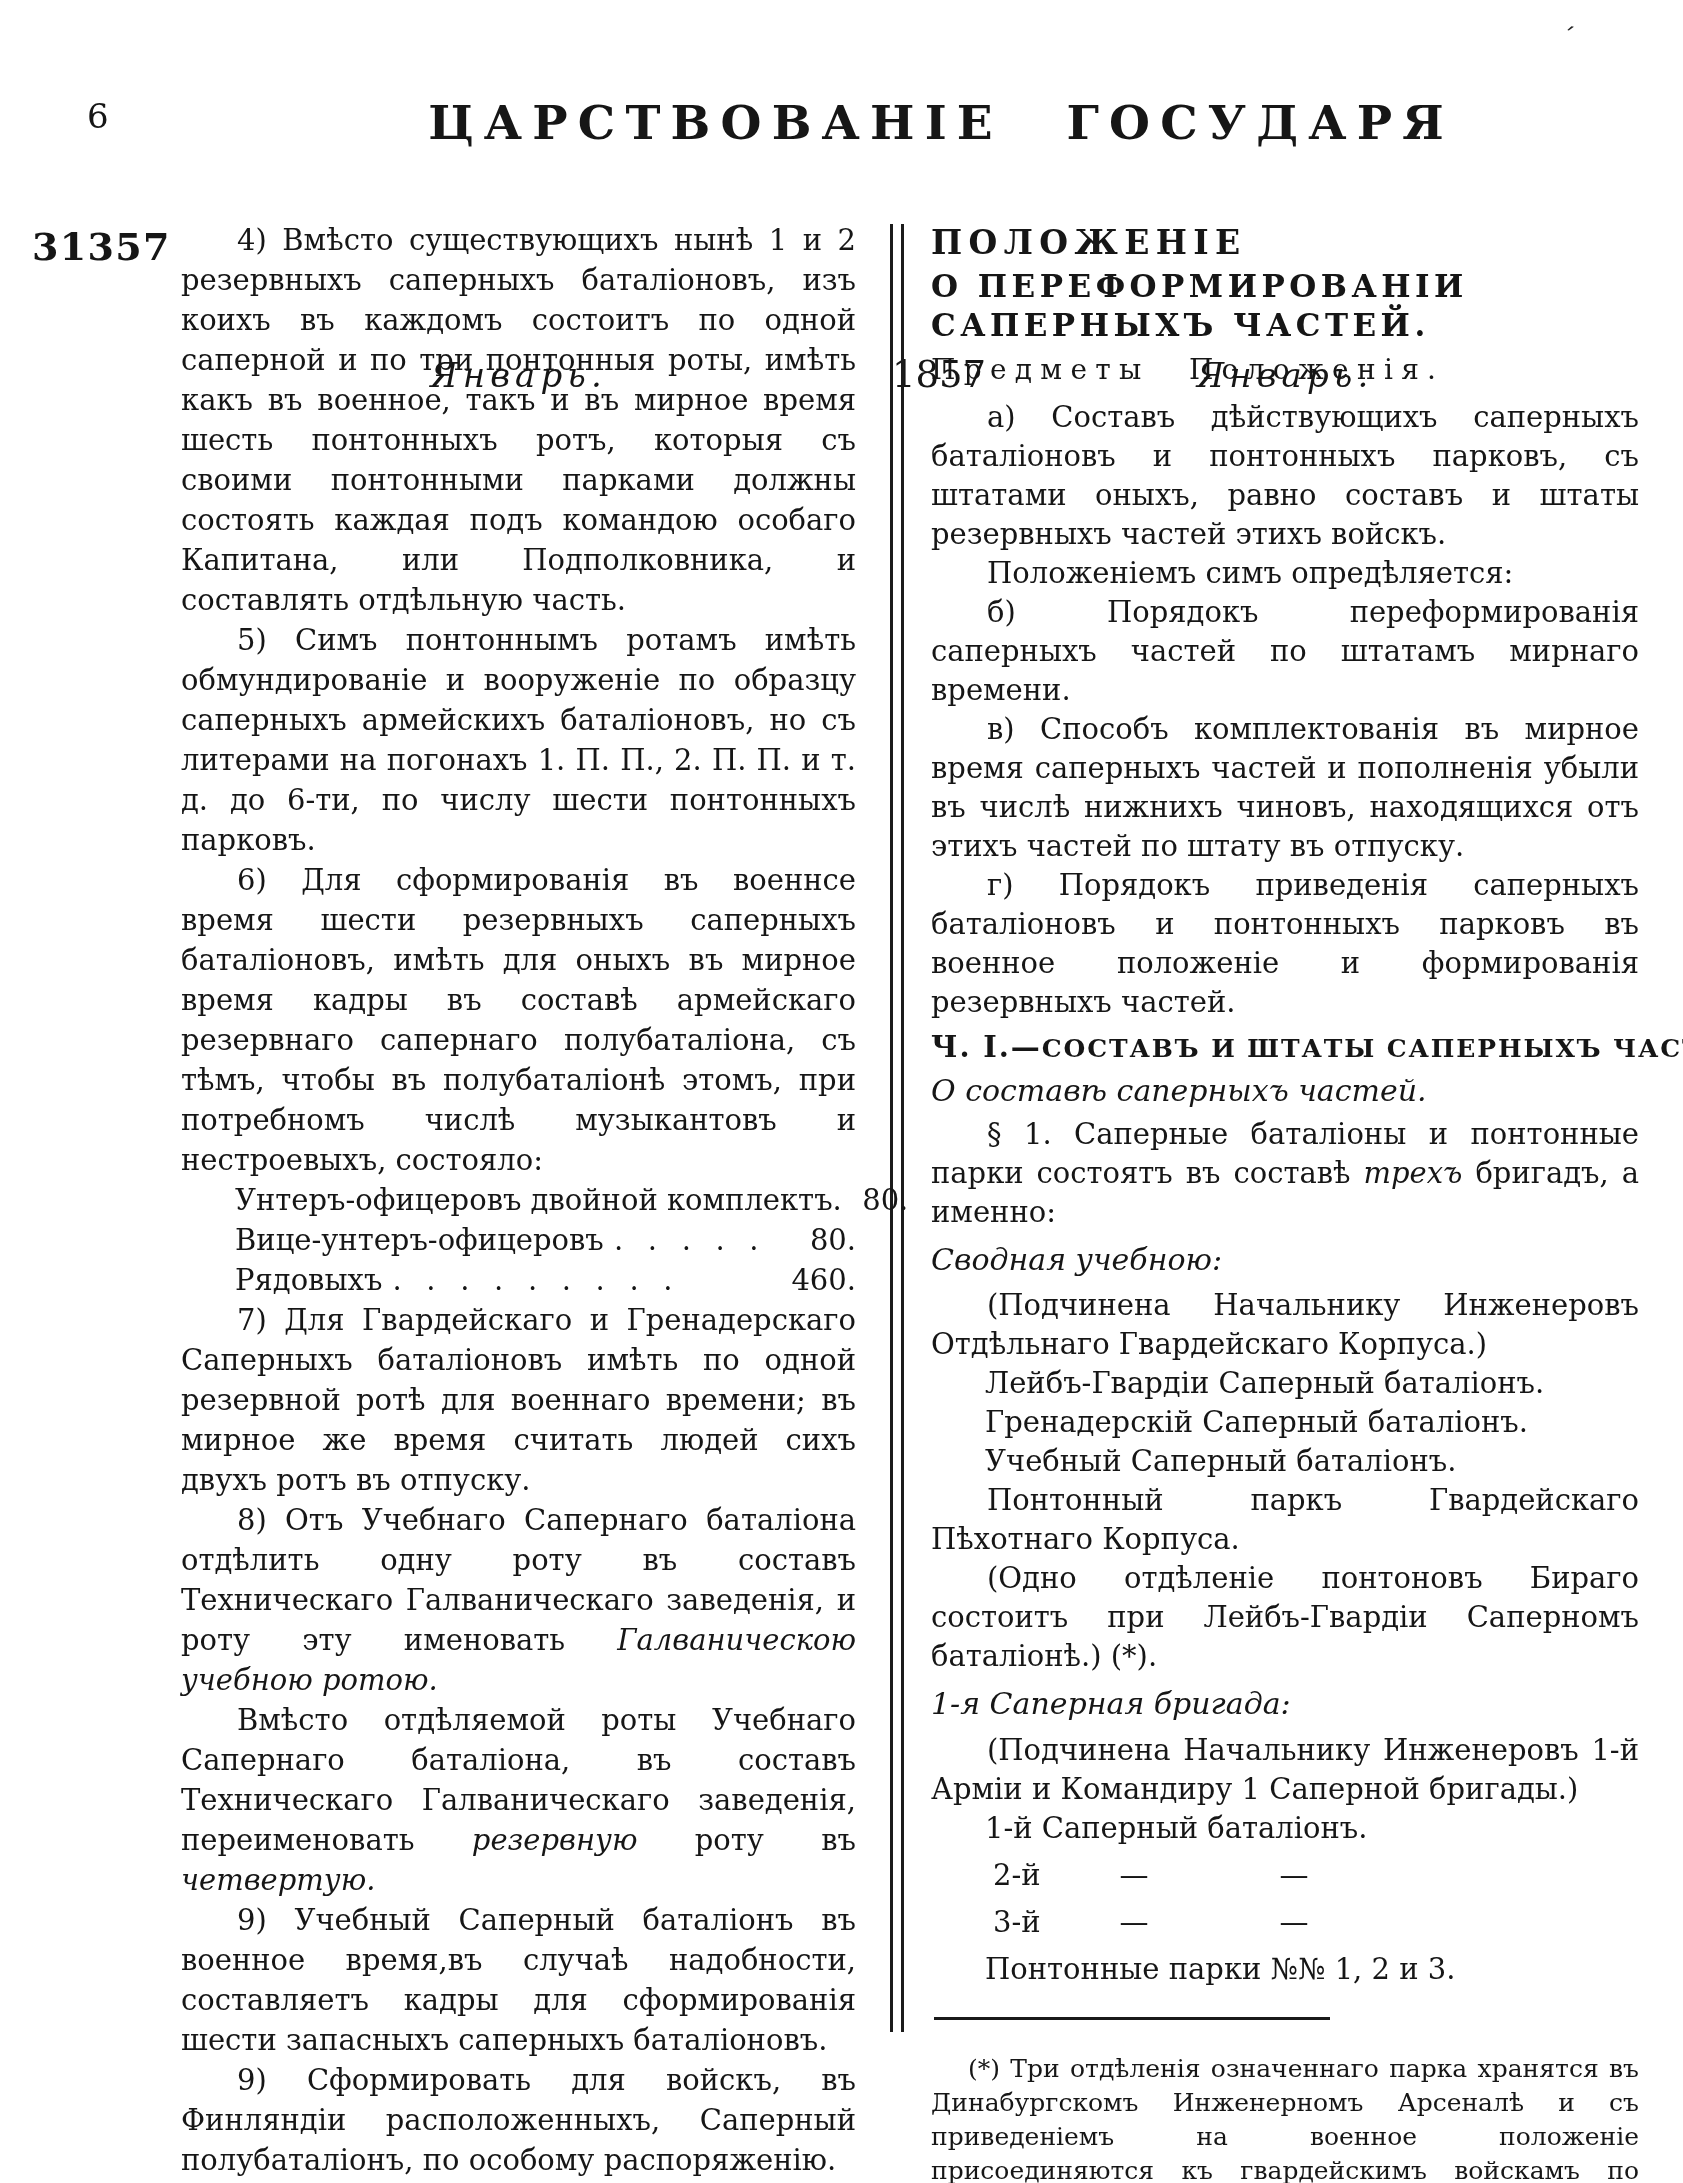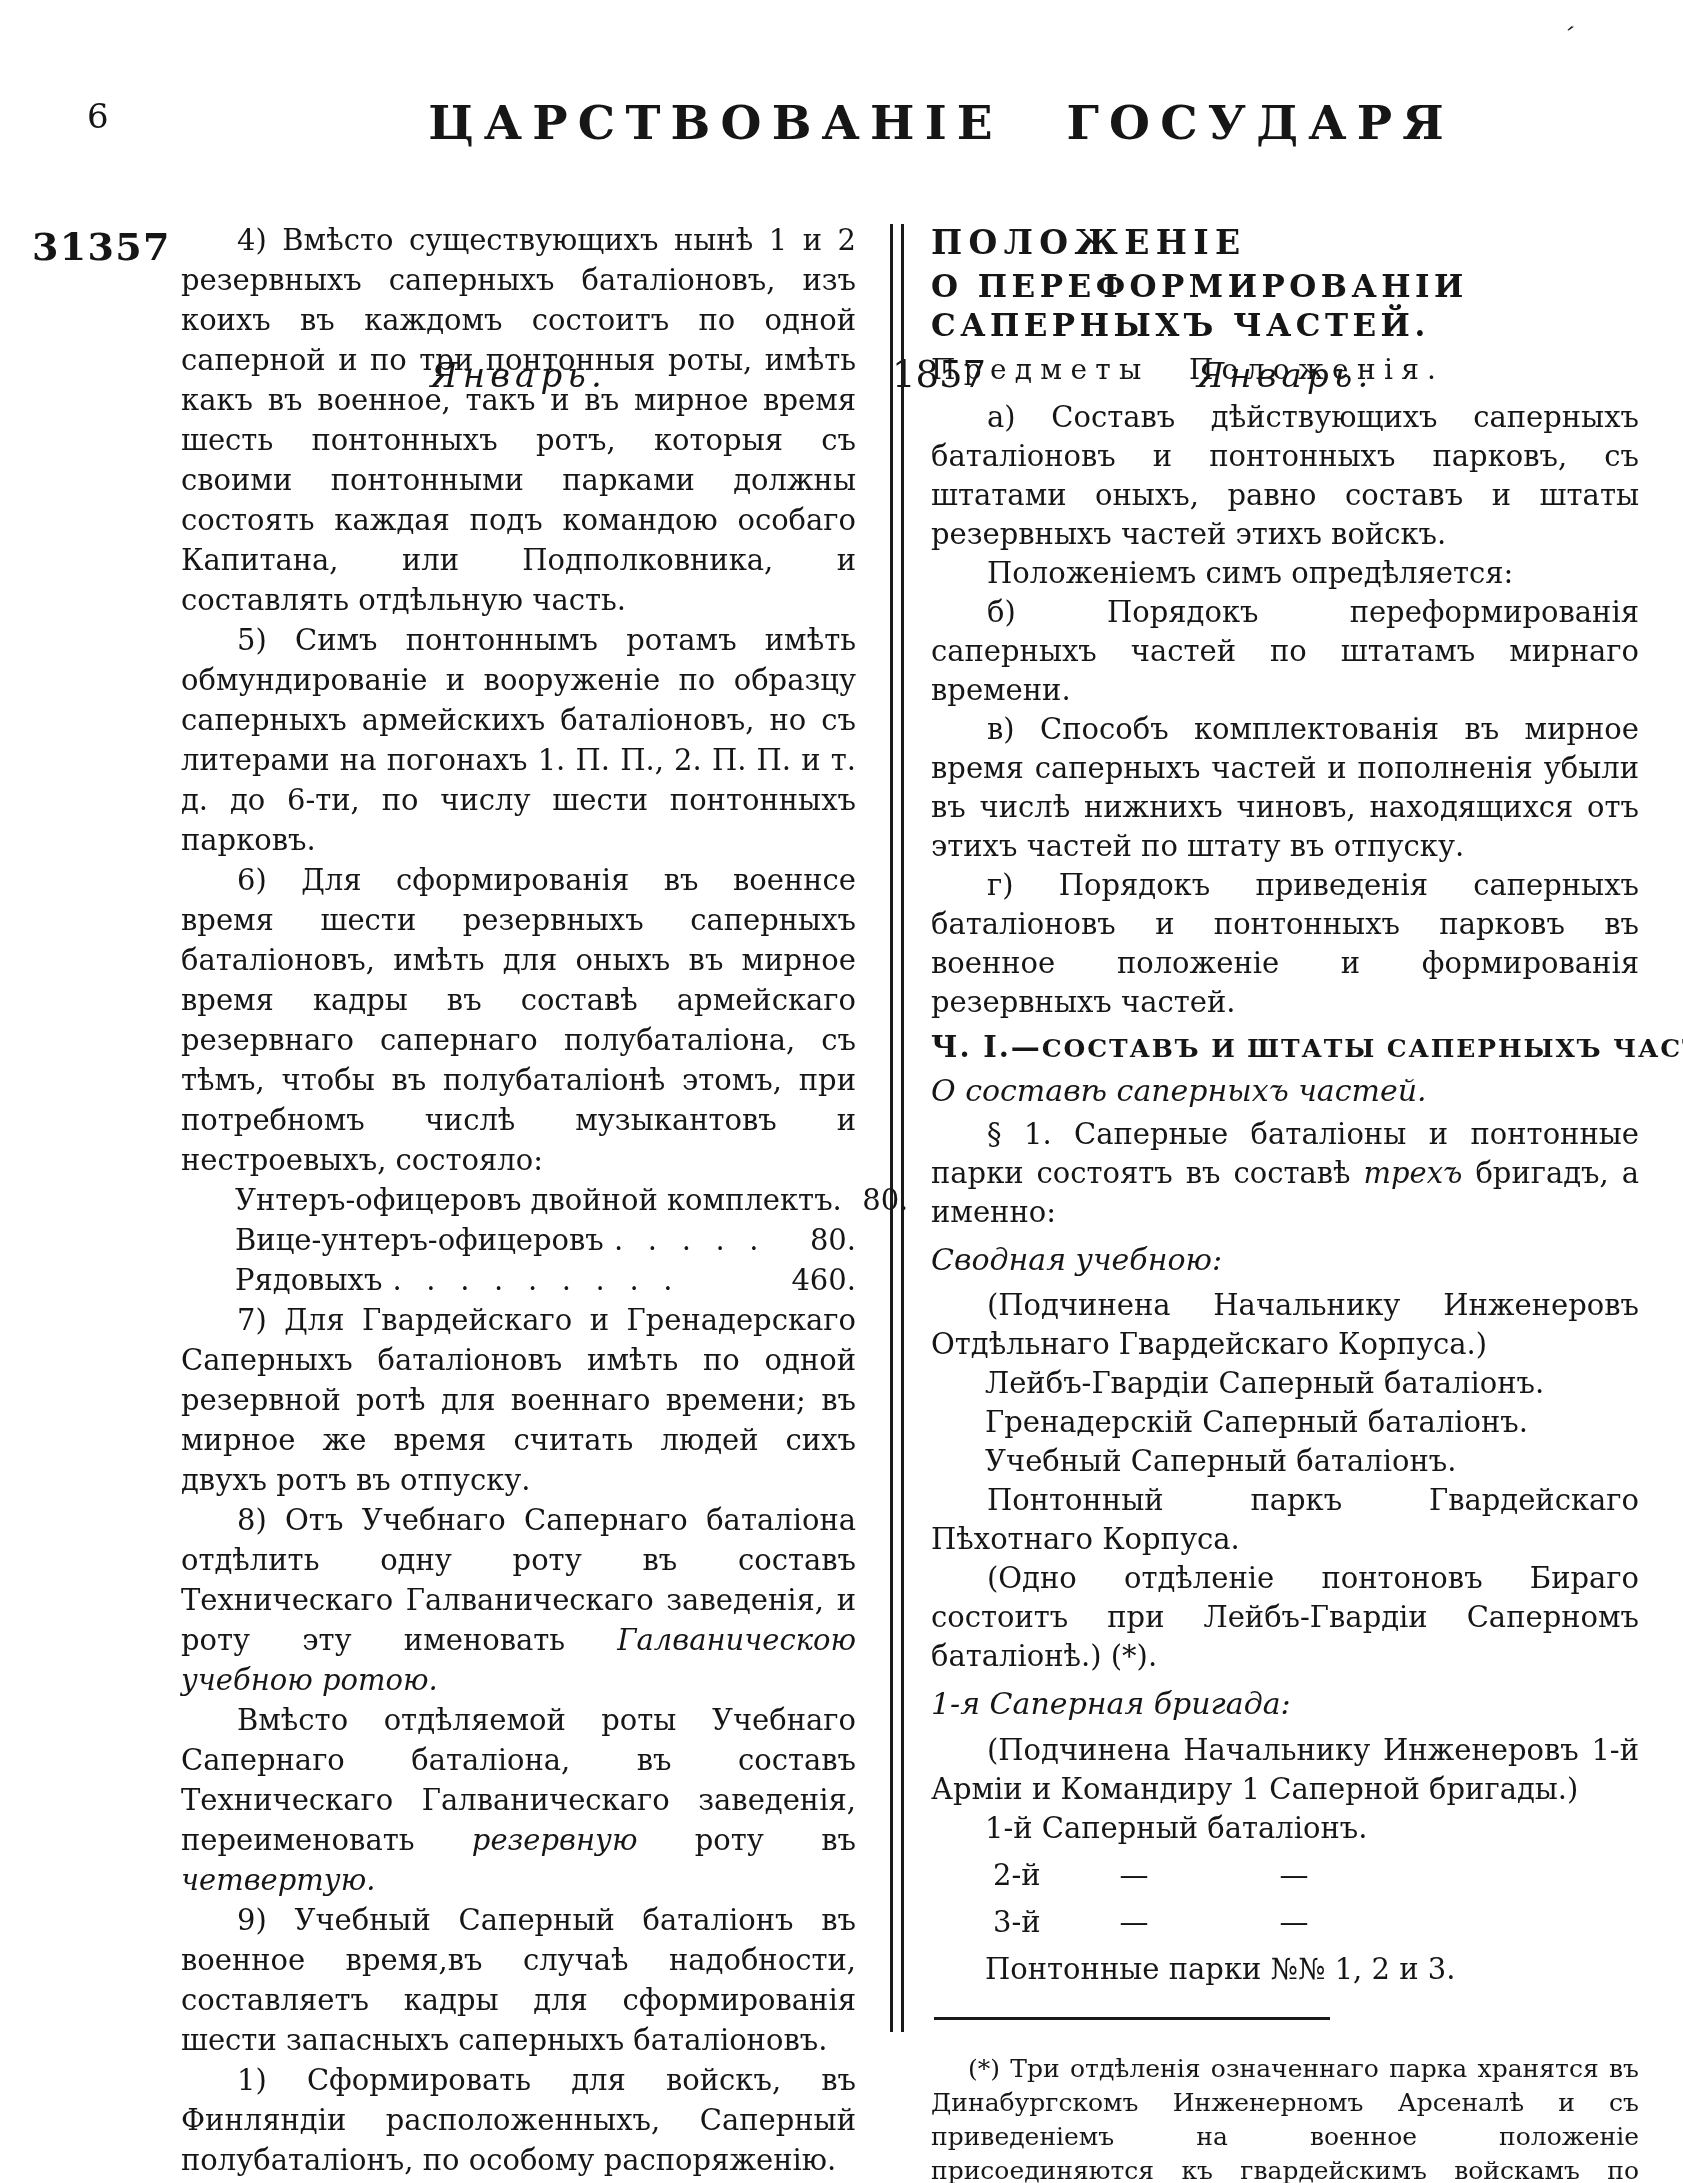--- a/index.html
+++ b/index.html
@@ -87,21 +87,21 @@
     <div class="ledger">
       <span class="lbl">Рядовыхъ</span>
       <span class="dots">. . . . . . . . .</span>
       <span class="val">460.</span>
     </div>
 
     <p class="p">7) Для Гвардейскаго и Гренадерскаго Саперныхъ баталіоновъ имѣть по одной резервной ротѣ для военнаго времени; въ мирное же время считать людей сихъ двухъ ротъ въ отпуску.</p>
     <p class="p"><span>8) Отъ Учебнаго Сапернаго баталіона отдѣлить одну роту въ составъ Техническаго Галваническаго заведенія, и роту эту именовать </span><span class="it">Галваническою учебною ротою.</span></p>
     <p class="p"><span>Вмѣсто отдѣляемой роты Учебнаго Сапернаго баталіона, въ составъ Техническаго Галваническаго заведенія, переименовать </span><span class="it">резервную</span><span> роту въ </span><span class="it">четвертую.</span></p>
     <p class="p">9) Учебный Саперный баталіонъ въ военное время,въ случаѣ надобности, составляетъ кадры для сформированія шести запасныхъ саперныхъ баталіоновъ.</p>
-    <p class="p">1) Сформировать для войскъ, въ Финляндіи расположенныхъ, Саперный полубаталіонъ, по особому распоряженію.</p>
+    <p class="p">9) Сформировать для войскъ, въ Финляндіи расположенныхъ, Саперный полубаталіонъ, по особому распоряженію.</p>
     <p class="p">Согласно съ сими повелѣніями составлено:</p>
   </div>
 
   <div class="col col-right">
     <p class="h-center rh1">ПОЛОЖЕНІЕ</p>
     <p class="h-center rh2">О ПЕРЕФОРМИРОВАНІИ САПЕРНЫХЪ ЧАСТЕЙ.</p>
     <p class="h-center rh3">Предметы Положенія.</p>
 
     <p class="p">а) Составъ дѣйствующихъ саперныхъ баталіоновъ и понтонныхъ парковъ, съ штатами оныхъ, равно составъ и штаты резервныхъ частей этихъ войскъ.</p>
     <p class="p">Положеніемъ симъ опредѣляется:</p>

